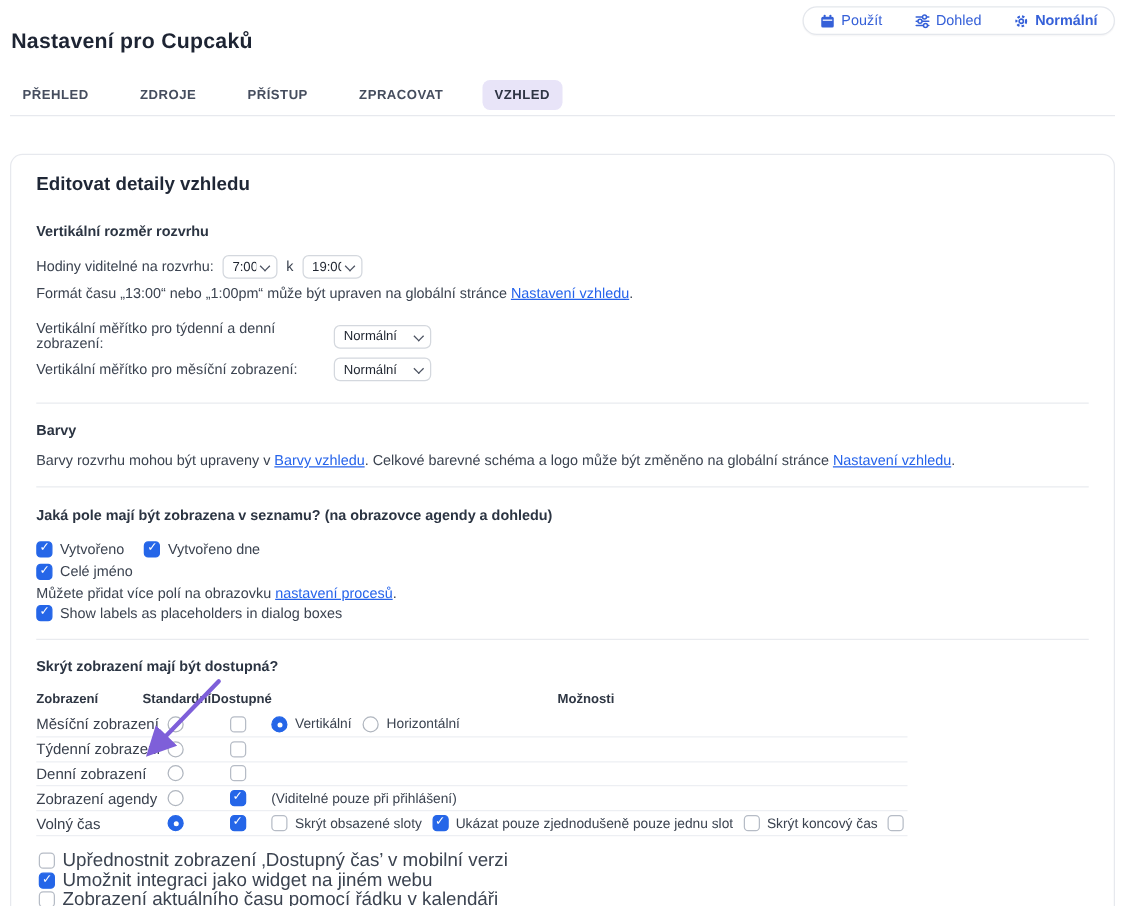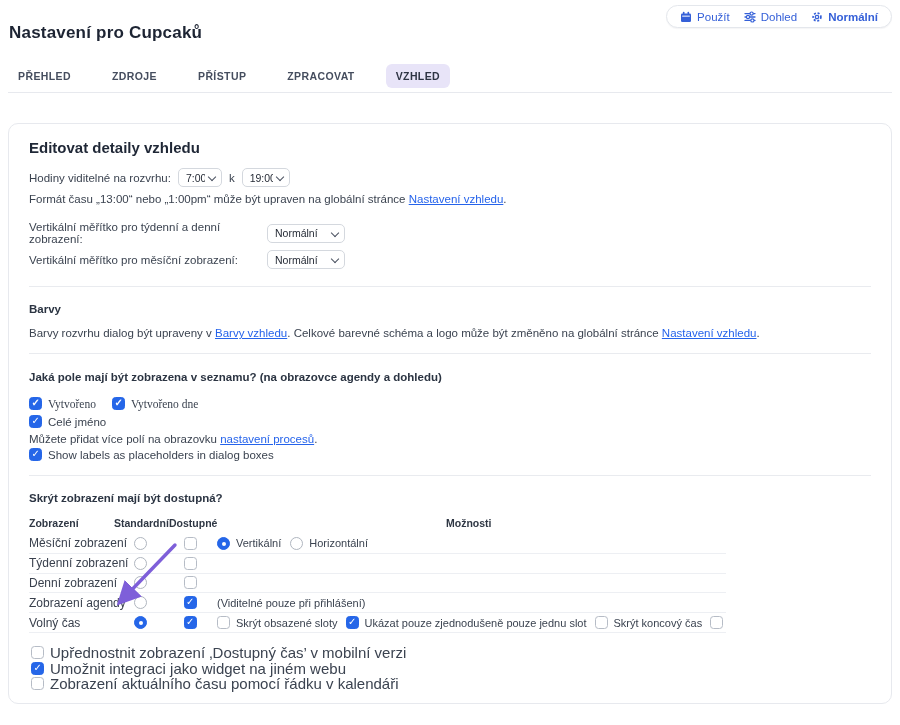--- a/index.html
+++ b/index.html
@@ -7,21 +7,21 @@
   body {
     font-family: "Liberation Sans", "DejaVu Sans", sans-serif;
     background:#ffffff; color:#3b4350; position:relative; overflow:hidden;
     font-size:11.5px;
   }
   a { color:#2563eb; text-decoration:underline; cursor:pointer; }
 
   
   .toolbar {
     position:absolute; top:5px; right:8px; height:23px;
-    display:flex; align-items:center; gap:14px; padding:0 13px;
+    display:flex; align-items:center; gap:26px; padding:0 13px;
     border:1px solid #e4e7ec; border-radius:13px; background:#fff;
     box-shadow:0 1px 1px rgba(20,30,60,.04);
   }
   .tb-item { display:flex; align-items:center; gap:5px; color:#3560d8; font-size:11.5px; cursor:pointer; white-space:nowrap; }
   .tb-item.bold { font-weight:700; }
   .tb-item svg { display:block; }
 
   
   .page-title { position:absolute; top:23px; left:9px; font-size:17px; font-weight:700; color:#1d2433; letter-spacing:.2px; }
   .tabs {
@@ -143,20 +143,21 @@
   <div class="tab">PŘEHLED</div>
   <div class="tab">ZDROJE</div>
   <div class="tab">PŘÍSTUP</div>
   <div class="tab">ZPRACOVAT</div>
   <div class="tab active">VZHLED</div>
 </div>
 
 <div class="panel">
   <div class="inner panel-title">Editovat detaily vzhledu</div>
 
+  <div class="inner sec-heading mt24">Vertikální rozměr rozvrhu</div>
 
   <div class="inner row mt12" style="gap:7px;">
     <span class="note-text">Hodiny viditelné na rozvrhu:</span>
     <span class="sel w42">
       <select><option>7:00</option></select>
     </span>
     <span class="note-text">k</span>
     <span class="sel w46">
       <select><option>19:00</option></select>
     </span>
@@ -176,27 +177,27 @@
     <span class="note-text lbl-fixed">Vertikální měřítko pro měsíční zobrazení:</span>
     <span class="sel w78">
       <select><option>Normální</option></select>
     </span>
   </div>
 
   <div class="divider mt17"></div>
 
   <div class="inner sec-heading mt16">Barvy</div>
   <div class="inner note-text mt12">
-    <span>Barvy rozvrhu dialog být upraveny v </span><a>Barvy vzhledu</a><span>. Celkové barevné schéma a logo může být změněno na globální stránce </span><a>Nastavení vzhledu</a><span>.</span>
+    <span>Barvy rozvrhu mohou být upraveny v </span><a>Barvy vzhledu</a><span>. Celkové barevné schéma a logo může být změněno na globální stránce </span><a>Nastavení vzhledu</a><span>.</span>
   </div>
 
   <div class="divider mt14"></div>
 
   <div class="inner sec-heading mt17">Jaká pole mají být zobrazena v seznamu? (na obrazovce agendy a dohledu)</div>
-  <div class="inner row mt14" style="gap:16px;font-family:Liberation Serif, serif;">
+  <div class="inner row mt14" style="gap:16px;">
     <span class="cbl">
       <span class="cb on"></span>
       <span class="note-text">Vytvořeno</span>
     </span>
     <span class="cbl">
       <span class="cb on"></span>
       <span class="note-text">Vytvořeno dne</span>
     </span>
   </div>
   <div class="inner row mt5">

